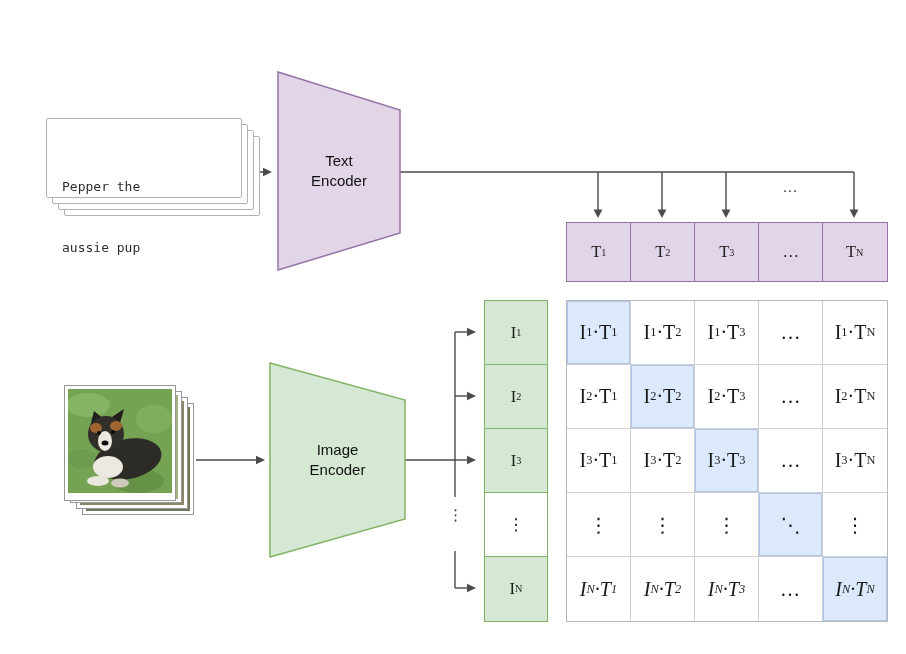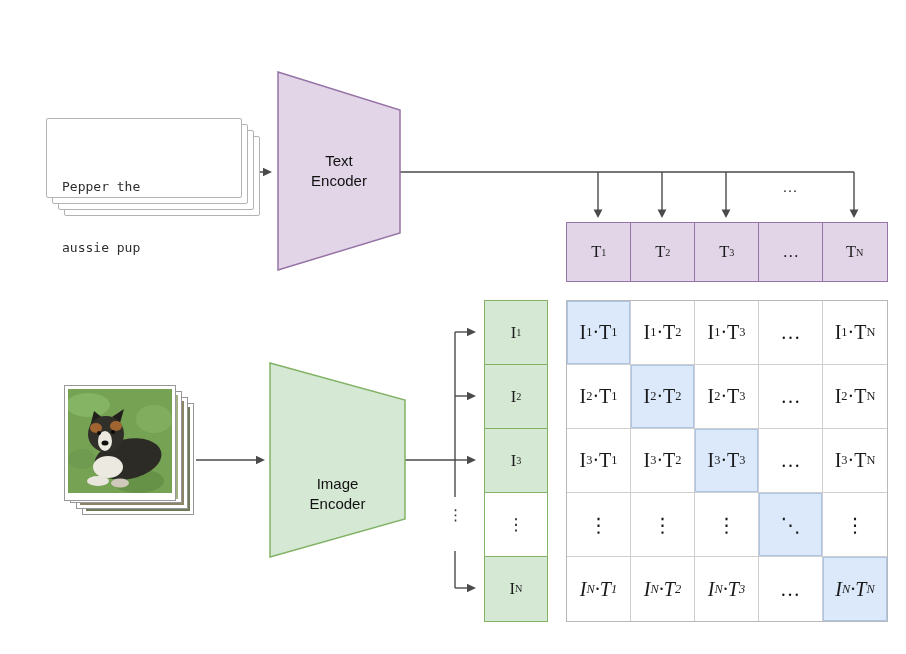--- a/index.html
+++ b/index.html
@@ -168,21 +168,21 @@
         <ellipse cx="37" cy="54" rx="3.5" ry="2.5" fill="#0e0e0e"></ellipse>
         <ellipse cx="30" cy="92" rx="11" ry="5" fill="#e9e6de"></ellipse>
         <ellipse cx="52" cy="94" rx="9" ry="4.5" fill="#cfc9bc"></ellipse>
       </svg>
     </div>
   </div>
 
   <svg class="layer" style="left:269px;top:362px;" width="137" height="196">
     <polygon points="1,1 136,38 136,157 1,195" fill="#d5e8d4" stroke="#82b366" stroke-width="1.5"></polygon>
   </svg>
-  <div class="enc-label" style="left:269px;top:440px;width:137px;margin-top:34px;">
+  <div class="enc-label" style="left:269px;top:440px;width:137px;">
     <div>Image</div>
     <div>Encoder</div>
   </div>
 
   <div class="t-row">
     <div class="tcell">T<sub>1</sub></div>
     <div class="tcell">T<sub>2</sub></div>
     <div class="tcell">T<sub>3</sub></div>
     <div class="tcell">…</div>
     <div class="tcell">T<sub>N</sub></div>

